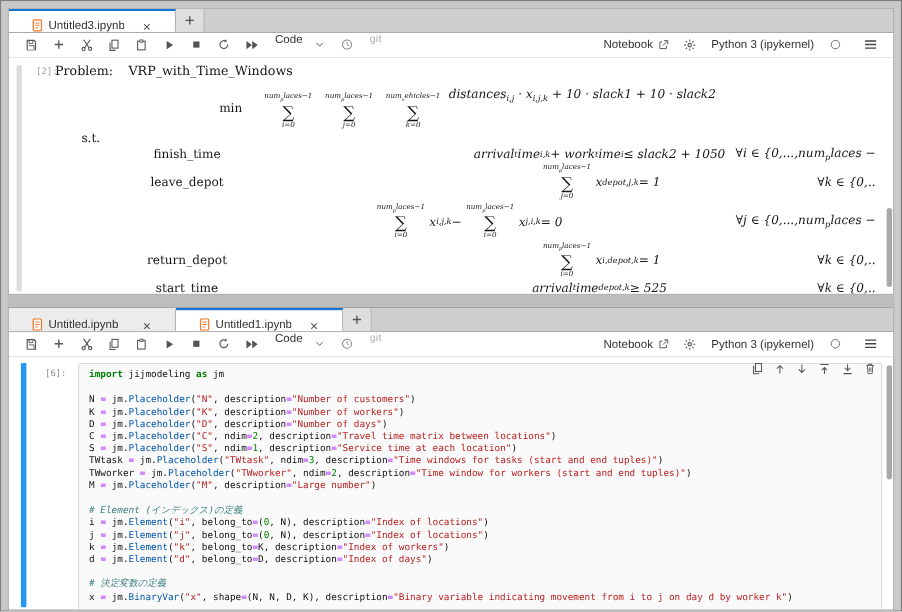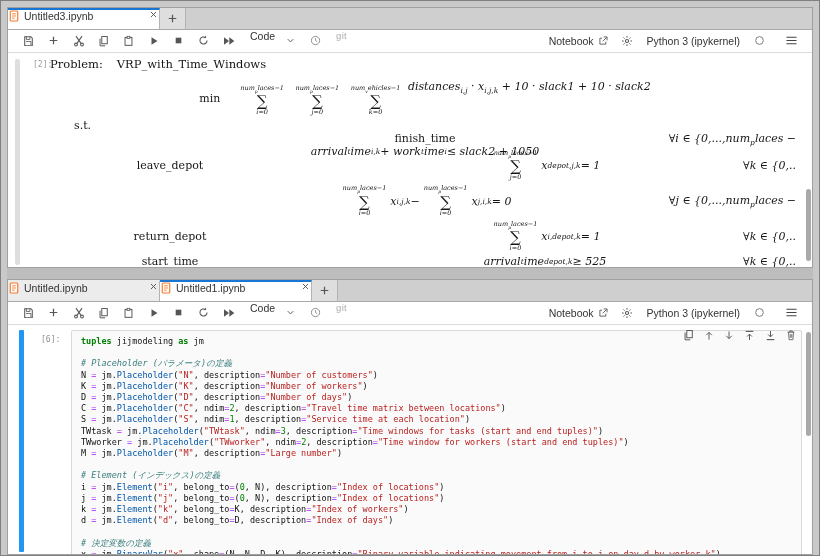--- a/index.html
+++ b/index.html
@@ -4,21 +4,21 @@
 <style>
   *{box-sizing:border-box;margin:0;padding:0}
   html,body{width:820px;height:556px;overflow:hidden;font-family:"Liberation Sans",sans-serif}
   .frame{width:820px;height:556px;background:#c9c9c9;border:1px solid #7f7f7f;padding:6px 6px 0 6px;display:flex;flex-direction:column}
   .panel{background:#fff;border:1px solid #a0a0a0;display:flex;flex-direction:column;overflow:hidden}
   .panel.top{height:261px;flex:none}
   .splitter{height:11px;flex:none;background:#bdbdbd}
   .panel.bottom{flex:1}
   
   .tabbar{height:22px;flex:none;background:#cfcfcf;display:flex;align-items:stretch;border-bottom:1px solid #aaa}
-  .tab{display:flex;align-items:flex-start;gap:5px;padding:0 1px;width:152px;flex:none;border-right:1px solid #b3b3b3;border-top:2px solid transparent;background:#ececec;font-size:10.5px;color:#333;cursor:default}
+  .tab{display:flex;align-items:flex-end;gap:5px;padding:0 21px;width:152px;flex:none;border-right:1px solid #b3b3b3;border-top:2px solid transparent;background:#ececec;font-size:10.5px;color:#333;cursor:default}
   .tab.active{background:#fff;border-top:2px solid #1976d2}
   .tab .lbl{white-space:nowrap;overflow:hidden}
   .tab .cls{margin-left:auto;display:flex}
   .newtab{width:26px;display:flex;align-items:center;justify-content:center;background:#dedede;border-right:1px solid #b3b3b3;color:#444}
   
   .toolbar{height:23px;flex:none;background:#fff;border-bottom:1px solid #dcdcdc;display:flex;align-items:flex-start;padding:0 8px}
   .tbtn{width:25px;height:21px;display:flex;align-items:center;justify-content:center}
   .mode{font-size:10.5px;color:#333;margin-left:9px;margin-right:3px}
   .gitlabel{color:#adadad;font-size:9.5px;margin-left:8px;letter-spacing:.3px}
   .tright{margin-left:auto;display:flex;align-items:center;gap:7px;font-size:10.5px;color:#333}
@@ -198,21 +198,21 @@
                 <span class="sg">∑</span>
                 <span class="lim">j=0</span>
               </span> <span class="msum">
                 <span class="lim">num<sub>v</sub>ehicles−1</span>
                 <span class="sg">∑</span>
                 <span class="lim">k=0</span>
               </span> distances<sub>i,j</sub> · x<sub>i,j,k</sub> + 10 · slack1 + 10 · slack2</span>
         </div>
         <div class="strow">s.t.</div>
         <div id="constraint-rows">
-            <div class="crow" style="height: 16px; flex-direction: column;">
+            <div class="crow" style="height: 16px;">
               <div class="clabel">finish_time</div>
               <div class="cmid">arrival<sub>t</sub>ime<sub>i,k</sub> + work<sub>t</sub>ime<sub>i</sub> ≤ slack2 + 1050</div>
               <div class="cfa">∀i ∈ {0,...,num<sub>p</sub>laces −</div>
             </div>
             <div class="crow" style="height: 35px;">
               <div class="clabel">leave_depot</div>
               <div class="cmid"><span class="msum">
                   <span class="lim">num<sub>p</sub>laces−1</span>
                   <span class="sg">∑</span>
                   <span class="lim">j=0</span>
@@ -380,23 +380,22 @@
             <svg width="13" height="11" viewBox="0 0 18 14">
               <path d="M2 2.5h14M2 7h14M2 11.5h14" stroke="#444" stroke-width="1.7" fill="none"></path>
             </svg>
           </span>
         </span>
       </div>
     <div class="codewrap">
       <div class="cellbar"></div>
       <div class="cprompt">[6]:</div>
       <div class="editor" id="code-editor">
-          <div class="codeline"><span class="tk-kw">tuples</span><span class="tk-pl"> jijmodeling </span><span class="tk-kw">as</span><span class="tk-pl"> jm</span></div>
+          <div class="codeline"><span class="tk-kw">import</span><span class="tk-pl"> jijmodeling </span><span class="tk-kw">as</span><span class="tk-pl"> jm</span></div>
           <div class="codeline">&nbsp;</div>
-          <div class="codeline"><span class="tk-com"># Placeholder (パラメータ)の定義</span></div>
           <div class="codeline"><span class="tk-pl">N </span><span class="tk-op">=</span><span class="tk-pl"> jm.</span><span class="tk-prop">Placeholder</span><span class="tk-pl">(</span><span class="tk-str">"N"</span><span class="tk-pl">, description</span><span class="tk-op">=</span><span class="tk-str">"Number of customers"</span><span class="tk-pl">)</span></div>
           <div class="codeline"><span class="tk-pl">K </span><span class="tk-op">=</span><span class="tk-pl"> jm.</span><span class="tk-prop">Placeholder</span><span class="tk-pl">(</span><span class="tk-str">"K"</span><span class="tk-pl">, description</span><span class="tk-op">=</span><span class="tk-str">"Number of workers"</span><span class="tk-pl">)</span></div>
           <div class="codeline"><span class="tk-pl">D </span><span class="tk-op">=</span><span class="tk-pl"> jm.</span><span class="tk-prop">Placeholder</span><span class="tk-pl">(</span><span class="tk-str">"D"</span><span class="tk-pl">, description</span><span class="tk-op">=</span><span class="tk-str">"Number of days"</span><span class="tk-pl">)</span></div>
           <div class="codeline"><span class="tk-pl">C </span><span class="tk-op">=</span><span class="tk-pl"> jm.</span><span class="tk-prop">Placeholder</span><span class="tk-pl">(</span><span class="tk-str">"C"</span><span class="tk-pl">, ndim</span><span class="tk-op">=</span><span class="tk-num">2</span><span class="tk-pl">, description</span><span class="tk-op">=</span><span class="tk-str">"Travel time matrix between locations"</span><span class="tk-pl">)</span></div>
           <div class="codeline"><span class="tk-pl">S </span><span class="tk-op">=</span><span class="tk-pl"> jm.</span><span class="tk-prop">Placeholder</span><span class="tk-pl">(</span><span class="tk-str">"S"</span><span class="tk-pl">, ndim</span><span class="tk-op">=</span><span class="tk-num">1</span><span class="tk-pl">, description</span><span class="tk-op">=</span><span class="tk-str">"Service time at each location"</span><span class="tk-pl">)</span></div>
           <div class="codeline"><span class="tk-pl">TWtask </span><span class="tk-op">=</span><span class="tk-pl"> jm.</span><span class="tk-prop">Placeholder</span><span class="tk-pl">(</span><span class="tk-str">"TWtask"</span><span class="tk-pl">, ndim</span><span class="tk-op">=</span><span class="tk-num">3</span><span class="tk-pl">, description</span><span class="tk-op">=</span><span class="tk-str">"Time windows for tasks (start and end tuples)"</span><span class="tk-pl">)</span></div>
           <div class="codeline"><span class="tk-pl">TWworker </span><span class="tk-op">=</span><span class="tk-pl"> jm.</span><span class="tk-prop">Placeholder</span><span class="tk-pl">(</span><span class="tk-str">"TWworker"</span><span class="tk-pl">, ndim</span><span class="tk-op">=</span><span class="tk-num">2</span><span class="tk-pl">, description</span><span class="tk-op">=</span><span class="tk-str">"Time window for workers (start and end tuples)"</span><span class="tk-pl">)</span></div>
           <div class="codeline"><span class="tk-pl">M </span><span class="tk-op">=</span><span class="tk-pl"> jm.</span><span class="tk-prop">Placeholder</span><span class="tk-pl">(</span><span class="tk-str">"M"</span><span class="tk-pl">, description</span><span class="tk-op">=</span><span class="tk-str">"Large number"</span><span class="tk-pl">)</span></div>
           <div class="codeline">&nbsp;</div>
           <div class="codeline"><span class="tk-com"># Element (インデックス)の定義</span></div>

